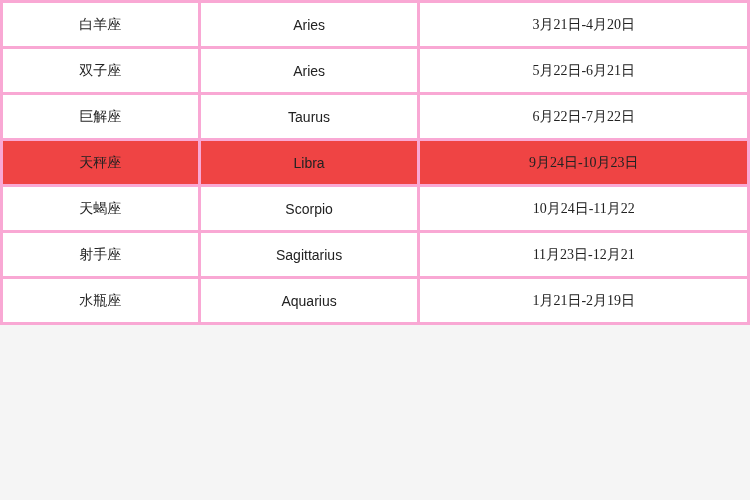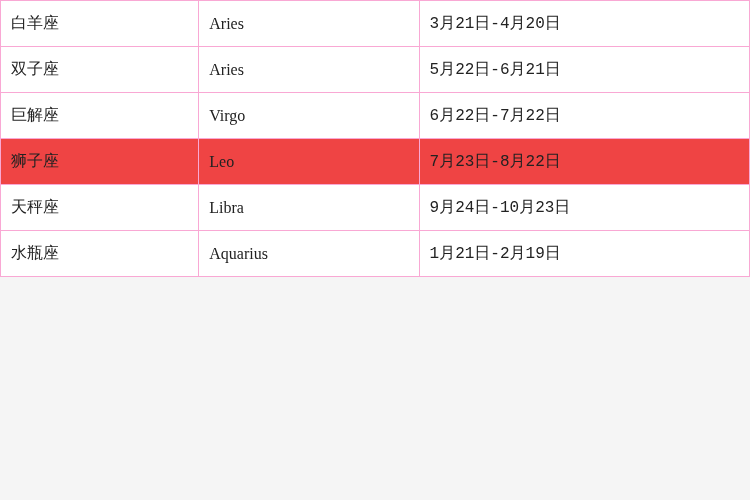--- a/index.html
+++ b/index.html
@@ -18,36 +18,36 @@
       width: 750px;
       height: 500px;
       overflow: hidden;
     }
     table {
       width: 100%;
       border-collapse: collapse;
       background: #fff;
     }
     td {
-      border: 1px solid #f9a8d4;
+      border: 3px solid #f9a8d4;
+      text-align: center;
       padding: 8px 10px;
-      font-size: 16px;
+      font-size: 14px;
       color: #222;
       height: 46px;
     }
     td:first-child {
       width: 180px;
     }
     td:nth-child(2) {
       width: 200px;
-      font-family: Liberation Serif, serif;
+      font-family: Liberation Sans, sans-serif;
     }
     td:nth-child(3) {
       width: 300px;
-      font-family: Liberation Mono, monospace;
     }
     tr:nth-child(4) td {
       background: #ef4444;
     }
   </style>
 </head>
 <body>
 
 <div class="table-container">
   <table>
@@ -57,32 +57,37 @@
           <td>Aries</td>
           <td>3月21日-4月20日</td>
         </tr>
         <tr>
           <td>双子座</td>
           <td>Aries</td>
           <td>5月22日-6月21日</td>
         </tr>
         <tr>
           <td>巨解座</td>
-          <td>Virgo</td>
+          <td>Taurus</td>
           <td>6月22日-7月22日</td>
-        </tr>
-        <tr>
-          <td>狮子座</td>
-          <td>Leo</td>
-          <td>7月23日-8月22日</td>
         </tr>
         <tr>
           <td>天秤座</td>
           <td>Libra</td>
           <td>9月24日-10月23日</td>
+        </tr>
+        <tr>
+          <td>天蝎座</td>
+          <td>Scorpio</td>
+          <td>10月24日-11月22</td>
+        </tr>
+        <tr>
+          <td>射手座</td>
+          <td>Sagittarius</td>
+          <td>11月23日-12月21</td>
         </tr>
         <tr>
           <td>水瓶座</td>
           <td>Aquarius</td>
           <td>1月21日-2月19日</td>
         </tr>
       </tbody>
   </table>
 </div>
 

